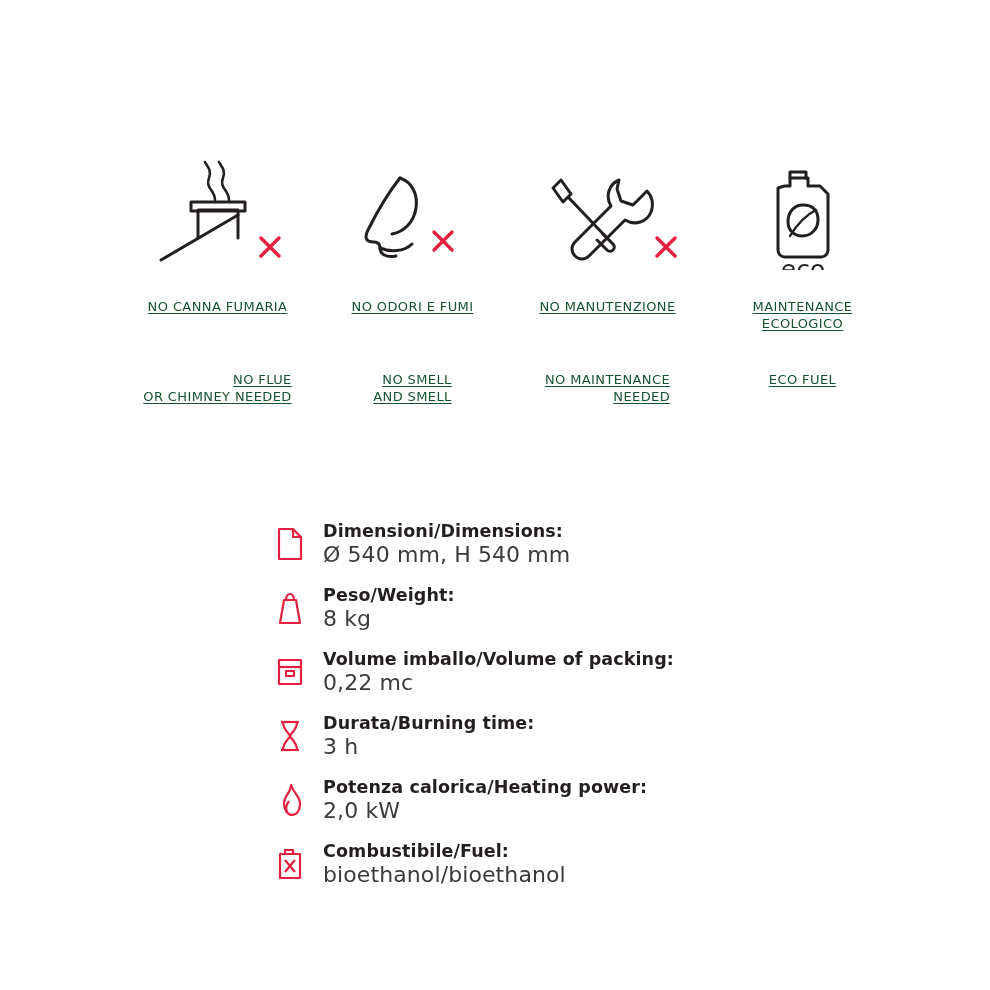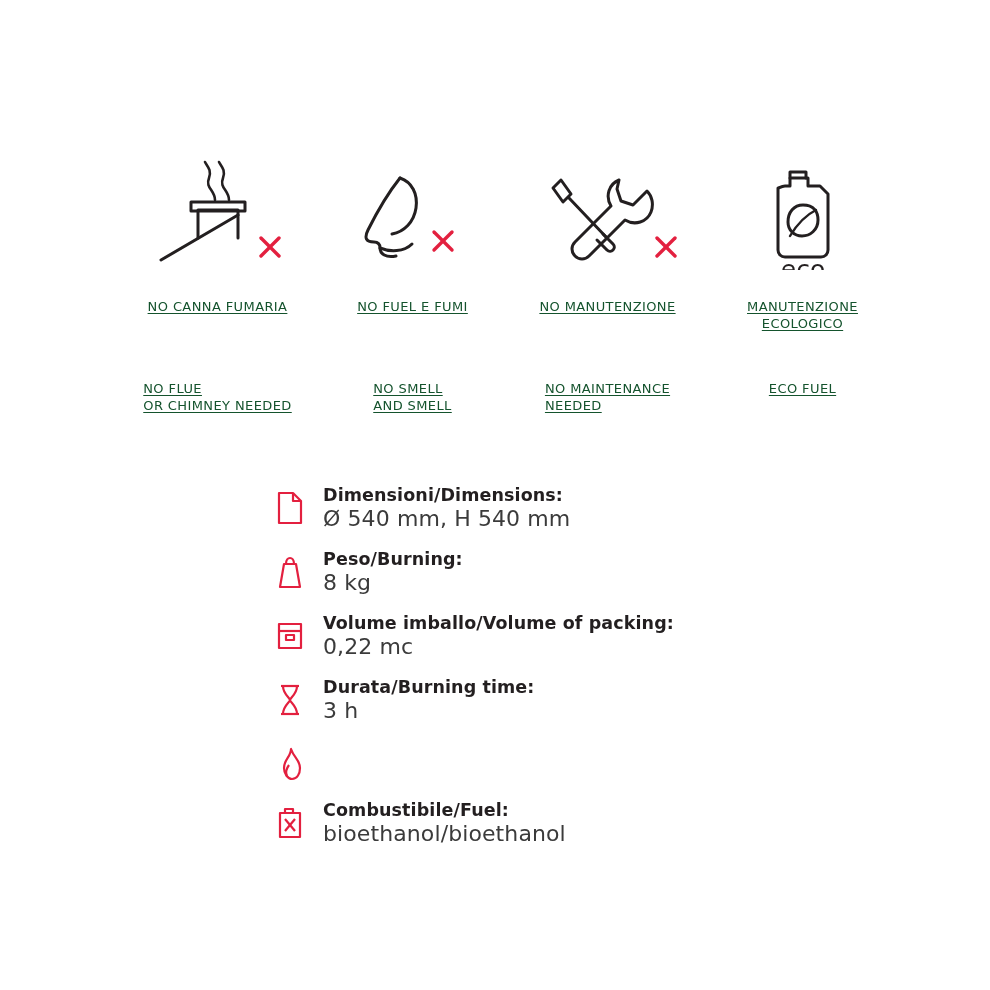--- a/index.html
+++ b/index.html
@@ -38,37 +38,37 @@
     align-items: center;
     justify-content: center;
     position: relative;
   }
   .labels-it {
     margin-top: 28px;
     height: 44px;
     text-align: center;
   }
   .labels-en {
-    margin-top: 38px;
-    text-align: left;
+    margin-top: 29px;
+    text-align: right;
   }
   .lbl {
     display: block;
     color: #14532d;
     font-size: 13px;
     letter-spacing: .4px;
     line-height: 17px;
     text-decoration: underline;
     text-underline-offset: 2px;
   }
 
   
   .specs {
     position: absolute;
-    top: 484px;
+    top: 520px;
     left: 275px;
   }
   .spec-row {
     display: flex;
     align-items: flex-start;
     margin-bottom: 17px;
   }
   .spec-icon {
     width: 44px;
     min-width: 44px;
@@ -131,21 +131,21 @@
           <path d="M42 88 C52 92, 66 92, 74 84"></path>
           <path d="M62 18 C74 22, 80 34, 78 48 C76 62, 66 72, 54 74"></path>
         </g>
         <g stroke="#e3203f" stroke-width="3.4" stroke-linecap="round">
           <path d="M96 72 L114 90"></path>
           <path d="M114 72 L96 90"></path>
         </g>
       </svg>
     </div>
     <div class="labels-it">
-      <span class="lbl">NO FUEL E FUMI</span>
+      <span class="lbl">NO ODORI E FUMI</span>
     </div>
     <div class="labels-en">
       <span class="lbl">NO SMELL</span>
       <span class="lbl">AND SMELL</span>
     </div>
   </div>
 
   <div class="feature">
     <div class="feature-icon">
       <svg width="150" height="110" viewBox="0 0 150 110">
@@ -178,21 +178,21 @@
         <g fill="none" stroke="#231f20" stroke-width="3" stroke-linecap="round" stroke-linejoin="round">
           <path d="M50 28 L50 90 C50 94, 53 97, 57 97 L93 97 C97 97, 100 94, 100 90 L100 34 L92 26 L80 26 L80 18 L62 18 L62 26 L57 26 C53 26, 50 29, 50 28 Z"></path>
           <path d="M62 18 L62 12 L78 12 L78 18"></path>
           <path d="M75 45 C86 45, 90 52, 90 60 C90 70, 82 76, 74 76 C66 76, 60 70, 60 62 C60 52, 66 45, 75 45 Z"></path>
           <path d="M62 76 C68 66, 76 56, 88 50" stroke-width="2.4"></path>
         </g>
         <text x="75" y="118" text-anchor="middle" font-family="DejaVu Sans, sans-serif" font-size="25" fill="#231f20">eco</text>
       </svg>
     </div>
     <div class="labels-it">
-      <span class="lbl">MANUTENZIONE</span>
+      <span class="lbl">MAINTENANCE</span>
       <span class="lbl">ECOLOGICO</span>
     </div>
     <div class="labels-en">
       <span class="lbl">ECO FUEL</span>
     </div>
   </div>
 
 </div>
 
 <div class="specs">
@@ -211,21 +211,21 @@
   </div>
 
   <div class="spec-row">
     <div class="spec-icon">
       <svg width="30" height="36" viewBox="0 0 30 36" fill="none" stroke="#e3203f" stroke-width="2.2" stroke-linejoin="round">
         <path d="M11 10 C11 6, 13 4, 15 4 C17 4, 19 6, 19 10 Z"></path>
         <path d="M9 10 H21 L25 33 H5 Z"></path>
       </svg>
     </div>
     <div class="spec-text">
-      <div class="spec-title">Peso/Burning:</div>
+      <div class="spec-title">Peso/Weight:</div>
       <div class="spec-value">8 kg</div>
     </div>
   </div>
 
   <div class="spec-row">
     <div class="spec-icon">
       <svg width="30" height="36" viewBox="0 0 30 36" fill="none" stroke="#e3203f" stroke-width="2.2" stroke-linejoin="round">
         <rect x="4" y="6" width="22" height="24"></rect>
         <path d="M4 13 H26"></path>
         <rect x="11" y="17" width="8" height="5"></rect>
@@ -252,20 +252,24 @@
     </div>
   </div>
 
   <div class="spec-row">
     <div class="spec-icon">
       <svg width="30" height="36" viewBox="0 0 30 36" fill="none" stroke="#e3203f" stroke-width="2.2" stroke-linejoin="round">
         <path d="M16 3 C16 11, 9 13, 9 22 C9 28, 13 33, 17 33 C22 33, 25 28, 25 22 C25 14, 19 12, 16 3 Z"></path>
         <path d="M14 19 C11 23, 10 26, 12 30"></path>
       </svg>
     </div>
+    <div class="spec-text">
+      <div class="spec-title">Potenza calorica/Heating power:</div>
+      <div class="spec-value">2,0 kW</div>
+    </div>
   </div>
 
   <div class="spec-row">
     <div class="spec-icon">
       <svg width="30" height="36" viewBox="0 0 30 36" fill="none" stroke="#e3203f" stroke-width="2.2" stroke-linejoin="round">
         <rect x="5" y="8" width="20" height="24"></rect>
         <path d="M10 8 V4 H18 V8"></path>
         <path d="M10 14 L20 26"></path>
         <path d="M20 14 L10 26"></path>
       </svg>

